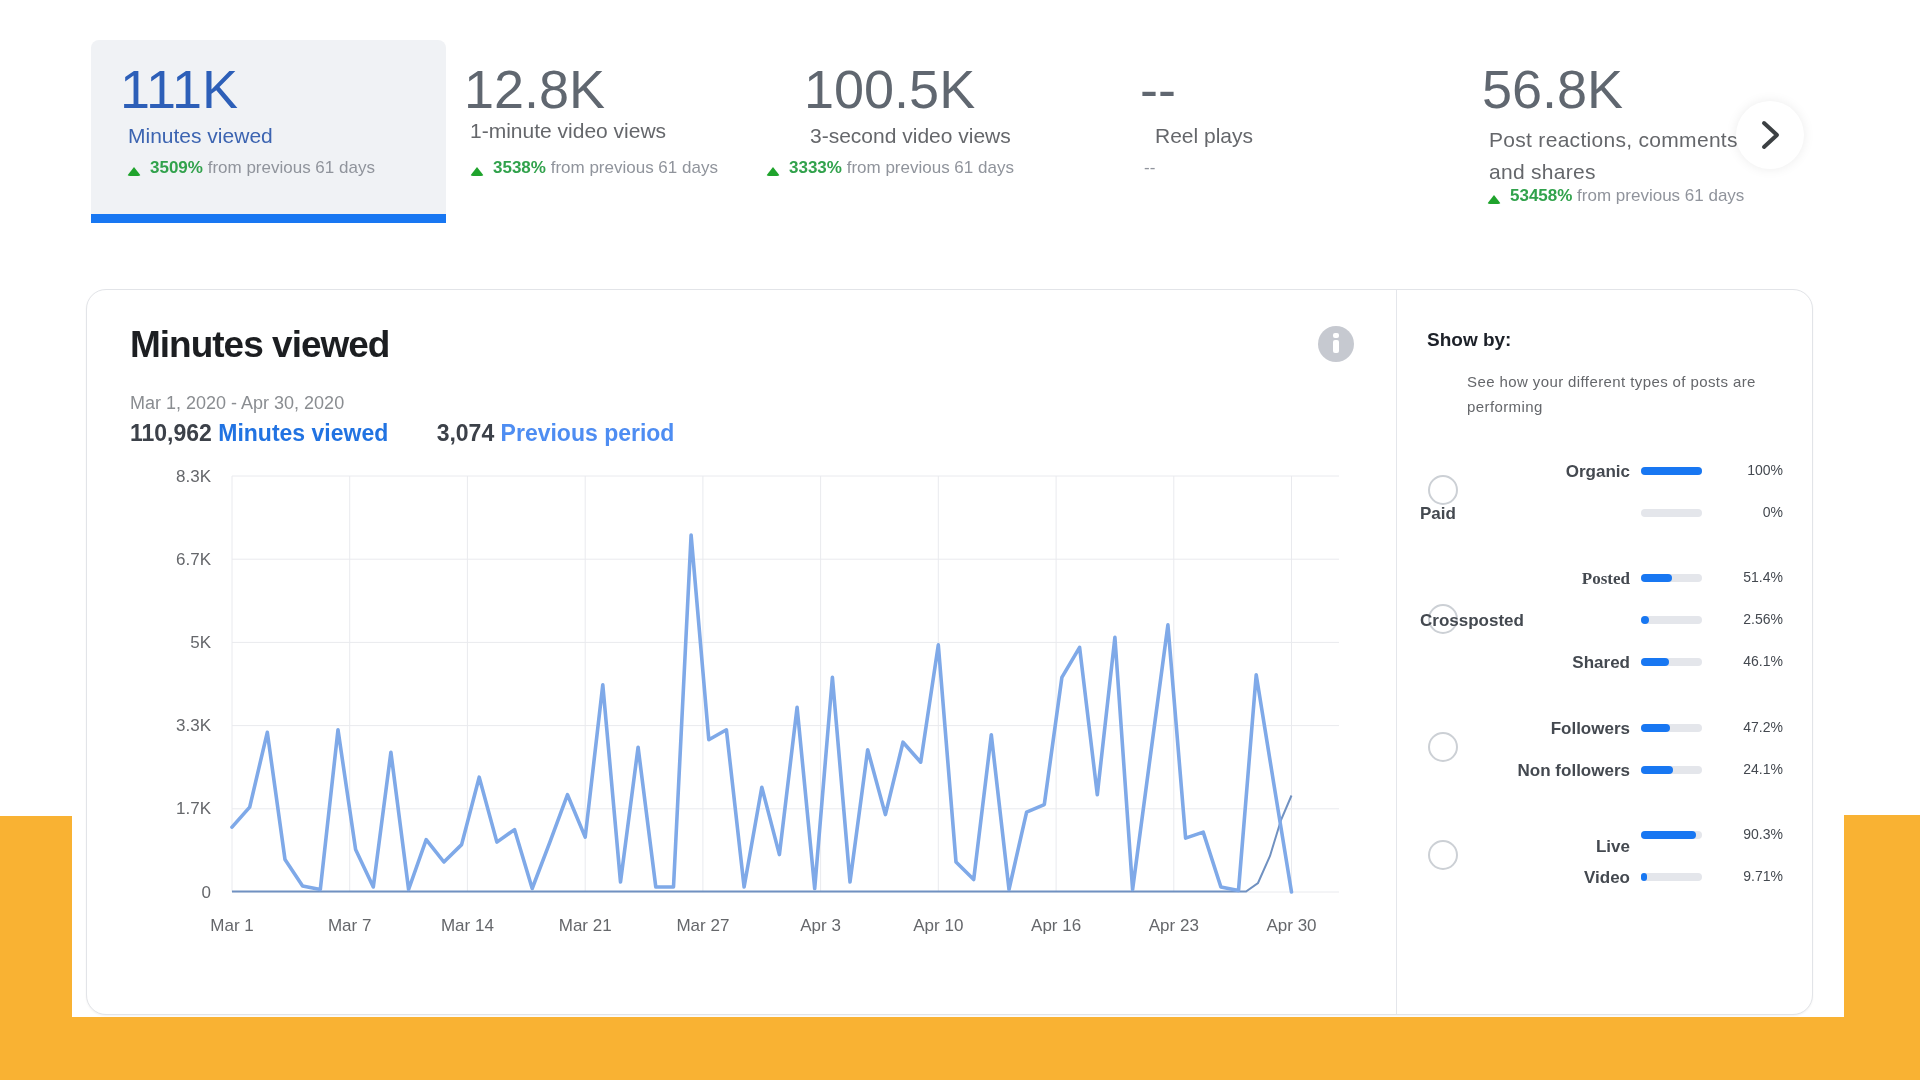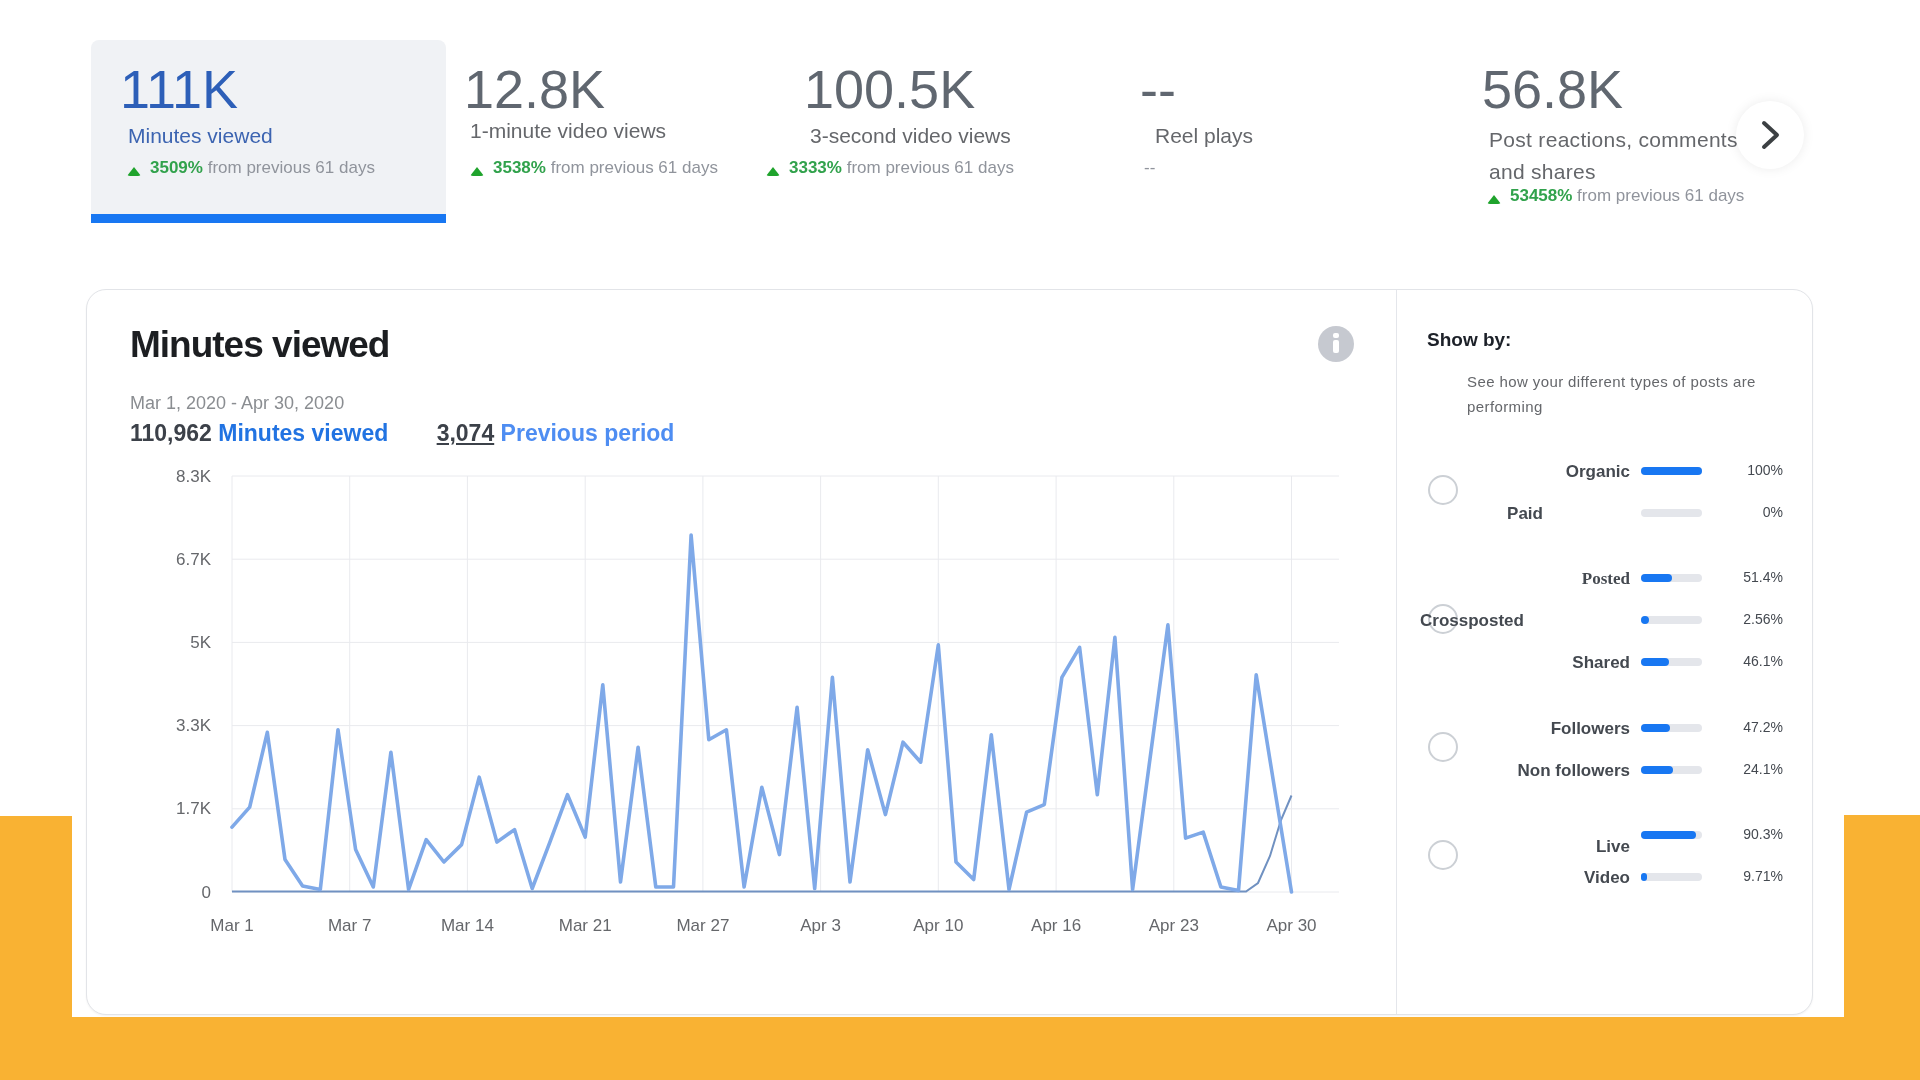--- a/index.html
+++ b/index.html
@@ -62,21 +62,21 @@
 
 <div class="abs" style="left:130px; top:324px; font-size:37px; font-weight:bold; letter-spacing:-1px; color:#1c1e21;">Minutes viewed</div>
 
 <div class="abs" style="left:1318px; top:326px; width:36px; height:36px; border-radius:50%; background:#c6c9d0;"></div>
 <div class="abs" style="left:1333px; top:333px; width:6px; height:5px; border-radius:2px; background:#fff;"></div>
 <div class="abs" style="left:1333px; top:340px; width:6px; height:13px; border-radius:2px; background:#fff;"></div>
 
 <div class="abs" style="left:130px; top:393px; font-size:18px; color:#8a8d91;">Mar 1, 2020 - Apr 30, 2020</div>
 <div class="abs" style="left:130px; top:420px; font-size:23px; font-weight:bold; color:#3c4149;">110,962
   <span style="color:#2173e2;">Minutes viewed</span>
-  <span style="margin-left:42px;text-decoration:underline;">3,074</span>
+  <span style="margin-left:42px;">3,074</span>
   <span style="color:#4e8df2;">Previous period</span>
 </div>
 
 <svg class="abs" style="left:150px; top:450px;" width="1210" height="500" viewBox="150 450 1210 500">
 
   <g stroke="#e9eaee" stroke-width="1">
     <line x1="232" y1="476" x2="1339" y2="476"></line>
     <line x1="232" y1="559.2" x2="1339" y2="559.2"></line>
     <line x1="232" y1="642.4" x2="1339" y2="642.4"></line>
     <line x1="232" y1="725.6" x2="1339" y2="725.6"></line>
@@ -123,21 +123,21 @@
 
 <div class="abs" style="left:1427px; top:329px; font-size:19px; font-weight:bold; color:#1c2028;">Show by:</div>
 <div class="abs" style="left:1427px; top:369px; width:345px; font-size:15px; color:#65676b; line-height:25px; letter-spacing:0.4px;margin-left:40px;">See how your different types of posts are performing</div>
 
 <div class="radio" style="left:1428px; top:475px;"></div>
 <div class="abs panel-label" style="left:1420px; top:462px; width:210px; text-align:right;">Organic</div>
 <div class="track" style="left:1641px; top:467px;">
     <div class="fill" style="width:61px;"></div>
   </div>
 <div class="abs pct" style="left:1693px; top:462px; width:90px; text-align:right;">100%</div>
-<div class="abs panel-label" style="left:1420px; top:504px; width:210px; text-align:center;">Paid</div>
+<div class="abs panel-label" style="left:1420px; top:504px; width:210px; text-align:left;">Paid</div>
 <div class="track" style="left:1641px; top:509px;"></div>
 <div class="abs pct" style="left:1693px; top:504px; width:90px; text-align:right;">0%</div>
 
 <div class="radio" style="left:1428px; top:604px;"></div>
 <div class="abs panel-label" style="left:1420px; top:569px; width:210px; text-align:right;font-family:Liberation Serif, serif;">Posted</div>
 <div class="track" style="left:1641px; top:574px;">
     <div class="fill" style="width:31px;"></div>
   </div>
 <div class="abs pct" style="left:1693px; top:569px; width:90px; text-align:right;">51.4%</div>
 <div class="abs panel-label" style="left:1420px; top:611px; width:210px; ">Crossposted</div>

